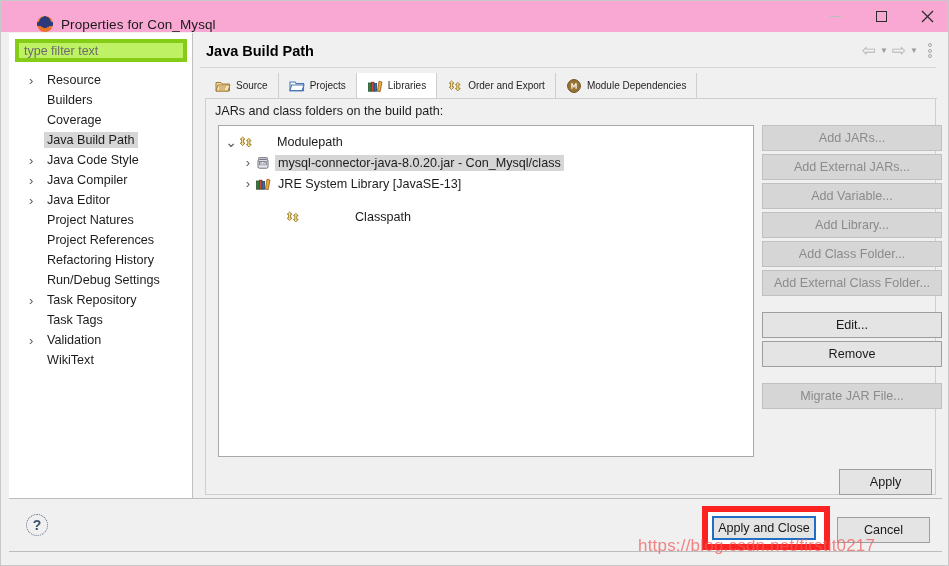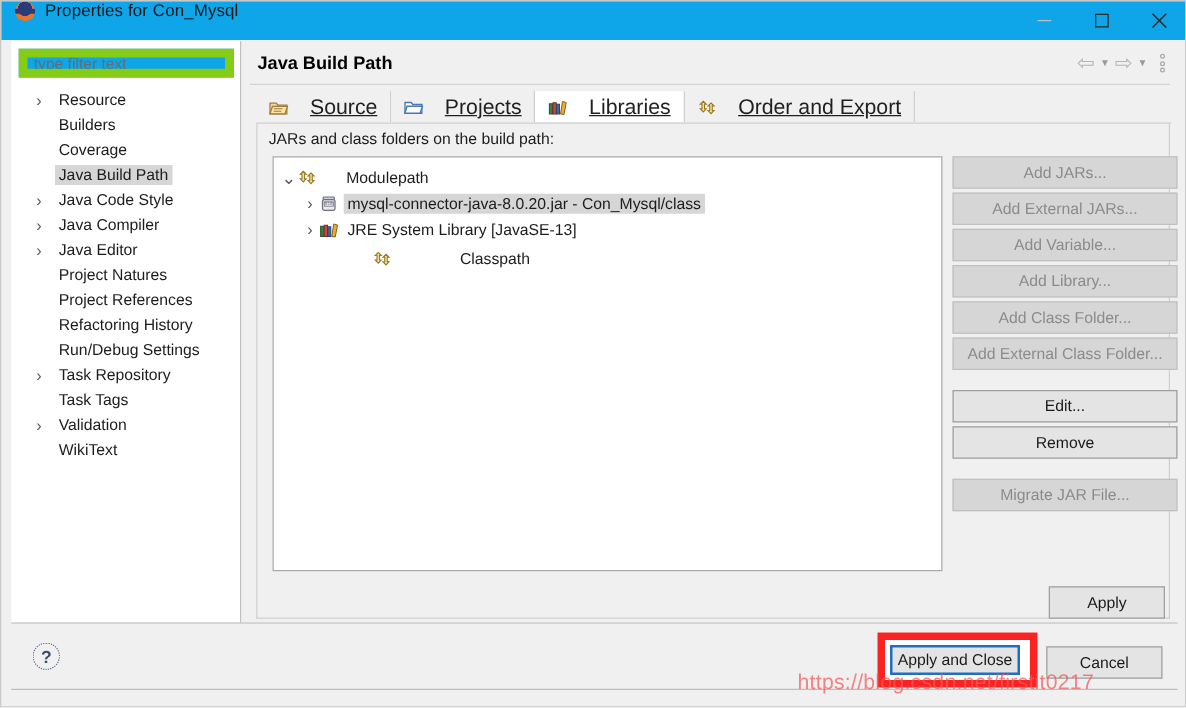--- a/index.html
+++ b/index.html
@@ -15,22 +15,22 @@
     width: 949px; height: 566px;
     background: #f0f0f0;
     border: 1px solid #c8c8c8;
     overflow: hidden;
   }
 
   
   #titlebar {
     position: absolute; left: 0; top: 0;
     width: 949px; height: 31px;
-    background: #0ea5e9;
-    display: flex; align-items: flex-start;
+    background: #f9a8d4;
+    display: flex; align-items: flex-end; padding-left: 25px;
   }
   #app-icon {
     width: 16px; height: 16px; margin-left: 11px; margin-right: 8px;
     border-radius: 50%;
     background: radial-gradient(circle at 50% 38%, #2a3a7a 0%, #2a3a7a 44%, #e8732a 46%, #e8732a 100%);
     position: relative; flex: none;
   }
   #app-icon::after {
     content: ""; position: absolute; left: 0; top: 6px; width: 16px; height: 4px;
     background: #2a3a7a; border-radius: 1px;
@@ -49,22 +49,22 @@
   
   #left-panel {
     position: absolute; left: 8px; top: 32px;
     width: 184px; height: 465px;
     background: #ffffff;
     border-right: 1px solid #c0c0c0;
   }
   #filter-box {
     position: absolute; left: 6px; top: 6px;
     width: 172px; height: 23px;
-    border: 7px solid #84cc16;
-    background: #0ea5e9;
+    border: 4px solid #84cc16;
+    background: #bef264;
     font-family: "Liberation Sans", sans-serif;
     font-size: 12.5px; color: #3c3c3c;
     padding: 0 5px; outline: none;
   }
   #filter-box::placeholder { color: #6b6b6b; opacity: 1; }
 
   #tree-list { position: absolute; left: 0; top: 37px; width: 184px; }
   .tnode {
     height: 20px; display: flex; align-items: center;
     padding-left: 18px; font-size: 12.6px; color: #1c1c1c;
@@ -96,24 +96,24 @@
   #title-sep {
     position: absolute; left: 6px; top: 34px; width: 736px; height: 1px; background: #d4d4d4;
   }
 
   
   #tabfolder { position: absolute; left: 11px; top: 40px; width: 731px; height: 422px; }
   #tabstrip {
     position: absolute; left: 0; top: 0; height: 25px; display: flex; align-items: flex-end;
   }
   .tab {
-    height: 25px; display: flex; align-items: center; gap: 17px;
-    padding: 0 10px; font-size: 17px; color: #1f1f1f;
+    height: 25px; display: flex; align-items: center; gap: 5px;
+    padding: 0 10px; font-size: 10px; color: #1f1f1f;
     border-right: 1px solid #cfcfcf; background: #f0f0f0;
-    cursor: default; white-space: nowrap; text-decoration: underline;
+    cursor: default; white-space: nowrap;
   }
   .tab.active { background: #ffffff; border-right: 1px solid #cfcfcf; }
   #tabbody {
     position: absolute; left: 0; top: 25px; width: 731px; height: 397px;
     background: #f0f0f0;
     border: 1px solid #cfcfcf; border-top: none;
   }
   #tab-hdr-line {
     position: absolute; left: 0; top: 0; width: 731px; height: 1px; background: #cfcfcf;
   }
@@ -333,20 +333,27 @@
             </svg>
             <span>Libraries</span>
           </div>
           <div class="tab">
             <svg width="16" height="16" viewBox="0 0 16 16" class="ico">
               <path d="M4.6 3 L7 5.3 L5.6 5.3 L5.6 9 L7 9 L4.6 11.6 L2.2 9 L3.6 9 L3.6 5.3 L2.2 5.3 Z" fill="#f7e2a6" stroke="#9a7a22" stroke-width=".9"></path>
               <path d="M10.8 4.4 L13.2 6.7 L11.8 6.7 L11.8 10.4 L13.2 10.4 L10.8 13 L8.4 10.4 L9.8 10.4 L9.8 6.7 L8.4 6.7 Z" fill="#f7e2a6" stroke="#9a7a22" stroke-width=".9"></path>
             </svg>
             <span>Order and Export</span>
           </div>
+          <div class="tab">
+            <svg width="16" height="16" viewBox="0 0 16 16" class="ico">
+              <circle cx="8" cy="8" r="6.4" fill="#9a7433" stroke="#6b4e1e" stroke-width="1"></circle>
+              <path d="M5.3 10.8 L5.3 5.2 L6.6 5.2 L8 8.2 L9.4 5.2 L10.7 5.2 L10.7 10.8 L9.5 10.8 L9.5 7.1 L8.4 9.4 L7.6 9.4 L6.5 7.1 L6.5 10.8 Z" fill="#ffffff"></path>
+            </svg>
+            <span>Module Dependencies</span>
+          </div>
         </div>
       <div id="tabbody">
         <div id="tab-hdr-line"></div>
       </div>
 
       <div id="jars-label">JARs and class folders on the build path:</div>
     </div>
 
   </div>
 
@@ -373,21 +380,21 @@
       <div class="jnode" style="padding-left: 22px; margin-top: 0px;">
         <span class="jarrow" style="font-size: 13px;">›</span>
         <svg width="16" height="16" viewBox="0 0 16 16" class="ico">
           <rect x="1.5" y="5" width="2.6" height="8.2" fill="#3f7a3f" stroke="#24542a" stroke-width=".8"></rect>
           <rect x="4.4" y="4.2" width="2.6" height="9" fill="#c94a3a" stroke="#7d2b20" stroke-width=".8"></rect>
           <rect x="7.3" y="5.4" width="2.3" height="7.8" fill="#3b6ba8" stroke="#24466e" stroke-width=".8"></rect>
           <path d="M10.4 13.2 L12 3.2 L15 4 L13.2 13.6 Z" fill="#f0a93b" stroke="#8a6018" stroke-width=".8"></path>
         </svg>
         <span class="jlabel" style="margin-left: 4px;">JRE System Library [JavaSE-13]</span>
       </div>
-      <div class="jnode" style="padding-left: 18px; margin-top: 2px; gap: 47px;">
+      <div class="jnode" style="padding-left: 5px; margin-top: 12px; gap: 47px;">
         <span class="jarrow">&nbsp;</span>
         <svg width="16" height="16" viewBox="0 0 16 16" class="ico">
           <path d="M4.6 3 L7 5.3 L5.6 5.3 L5.6 9 L7 9 L4.6 11.6 L2.2 9 L3.6 9 L3.6 5.3 L2.2 5.3 Z" fill="#f7e2a6" stroke="#9a7a22" stroke-width=".9"></path>
           <path d="M10.8 4.4 L13.2 6.7 L11.8 6.7 L11.8 10.4 L13.2 10.4 L10.8 13 L8.4 10.4 L9.8 10.4 L9.8 6.7 L8.4 6.7 Z" fill="#f7e2a6" stroke="#9a7a22" stroke-width=".9"></path>
         </svg>
         <span class="jlabel" style="margin-left: 4px;">Classpath</span>
       </div>
     </div>
 
   <div id="side-buttons">

